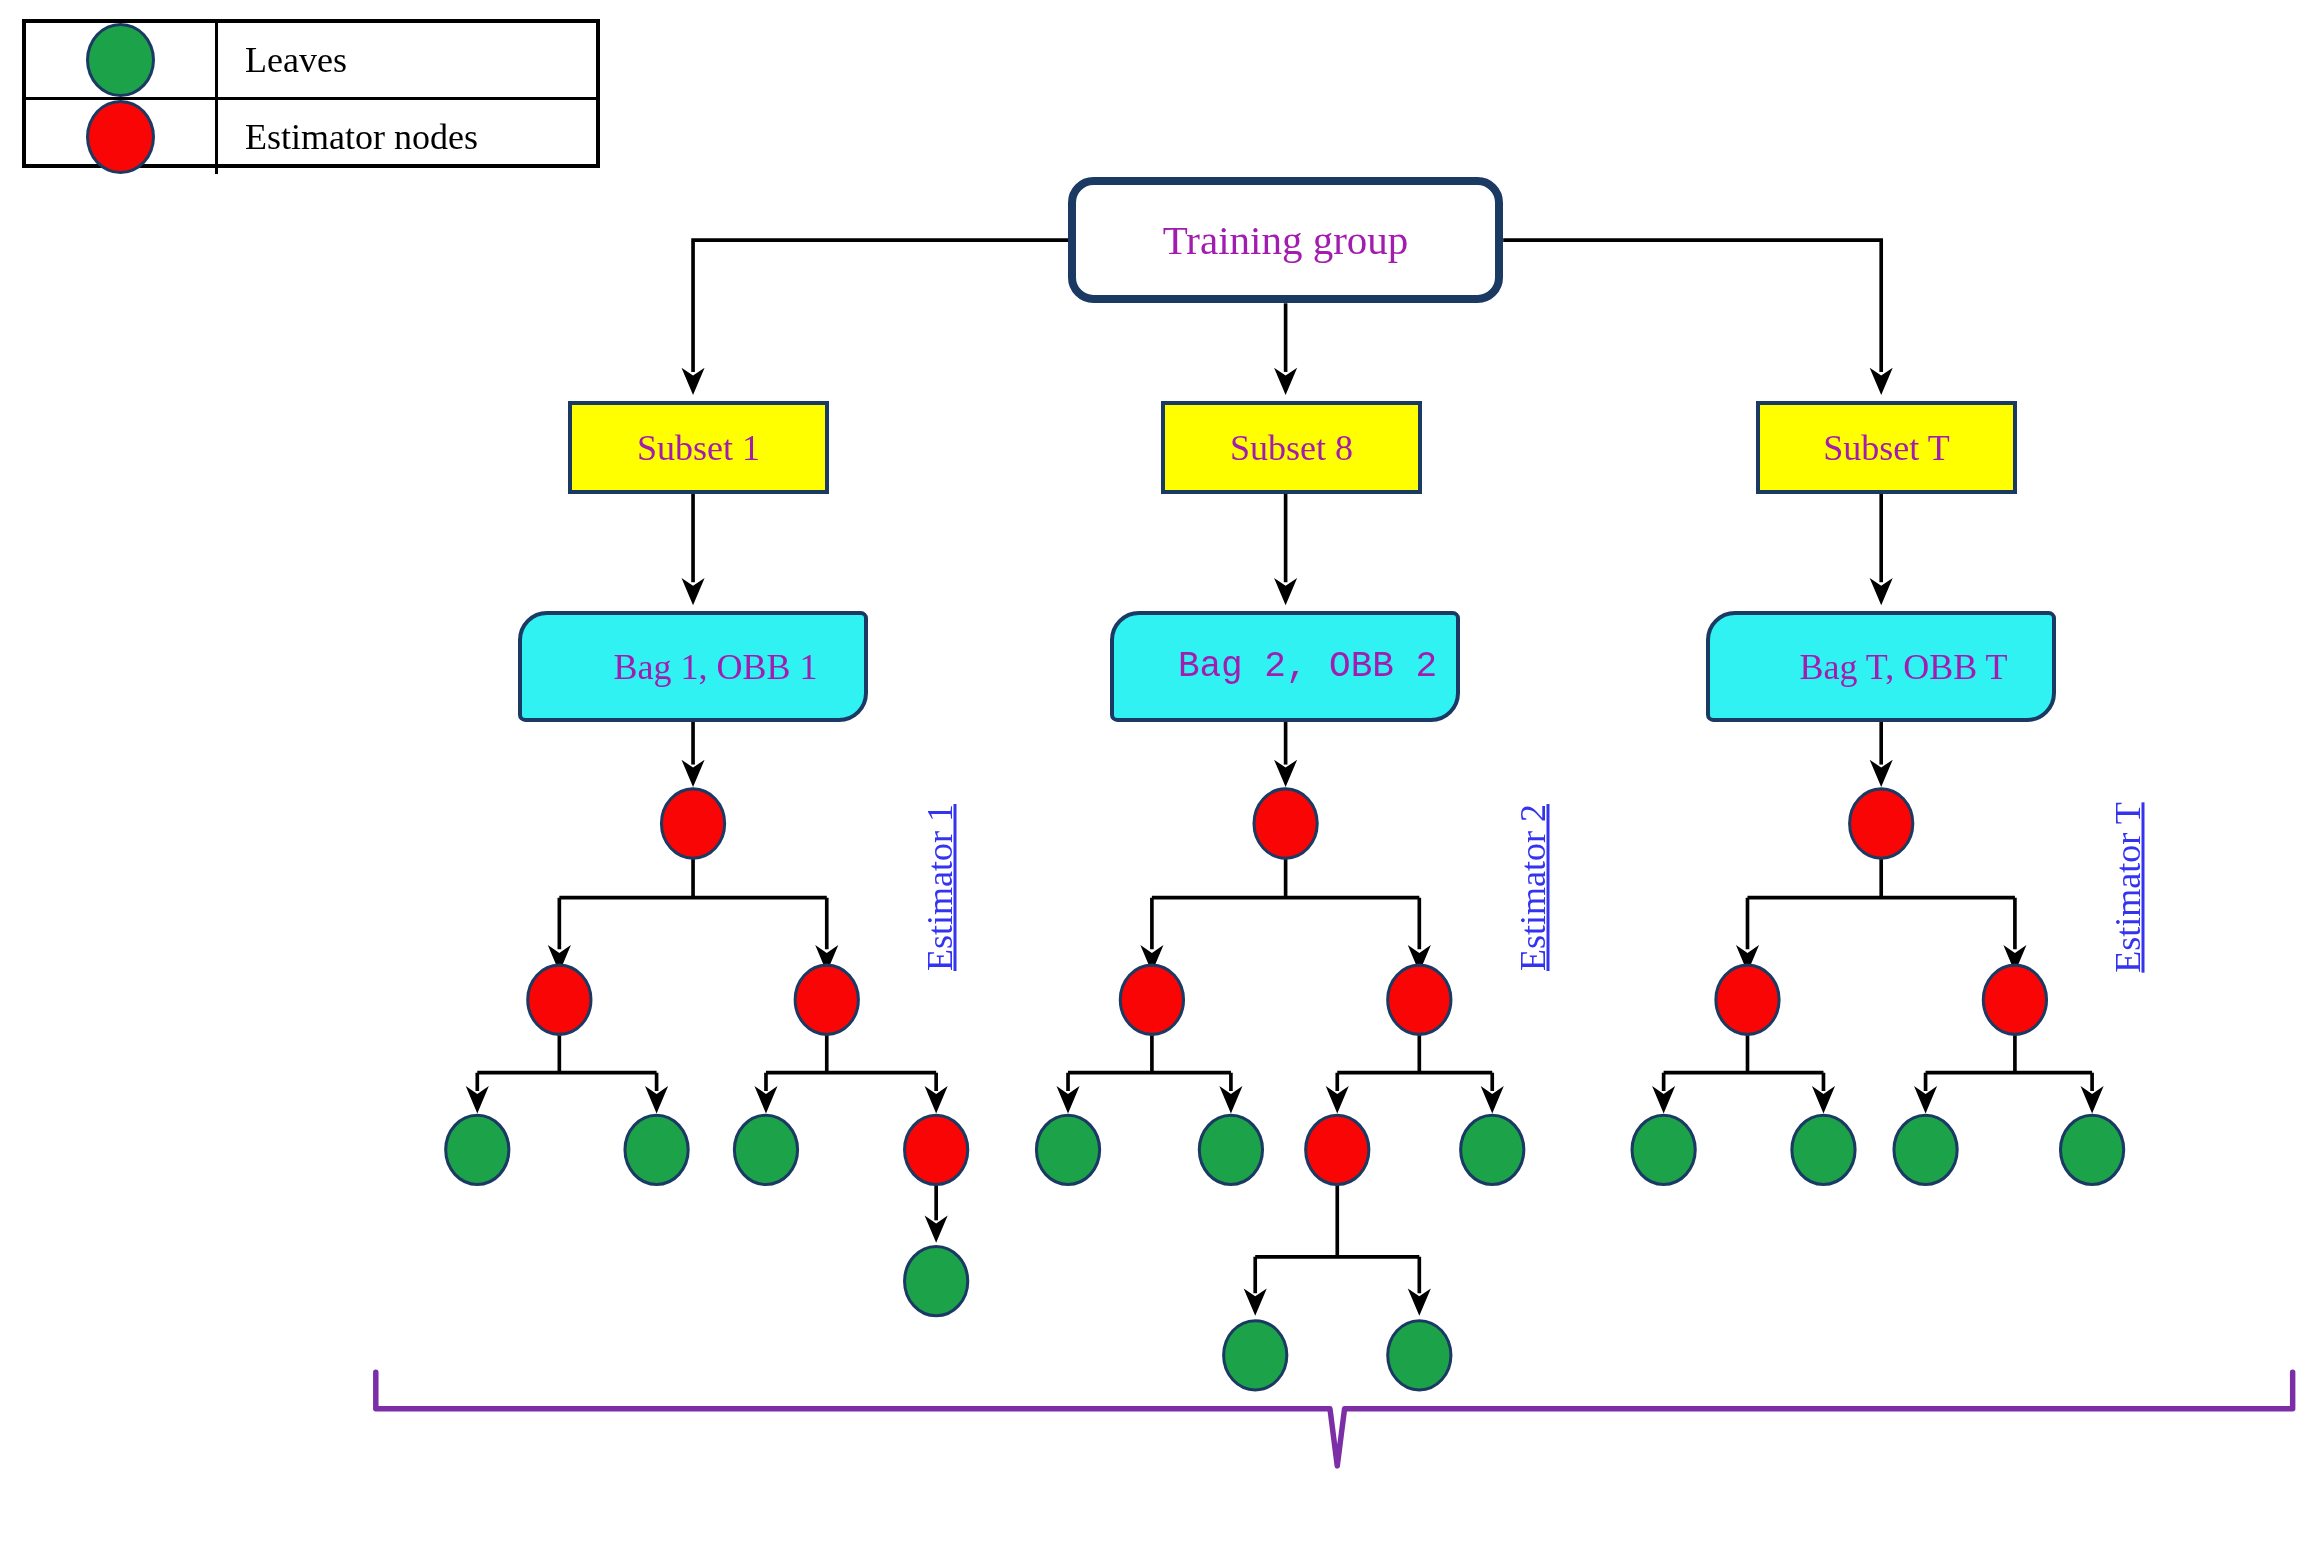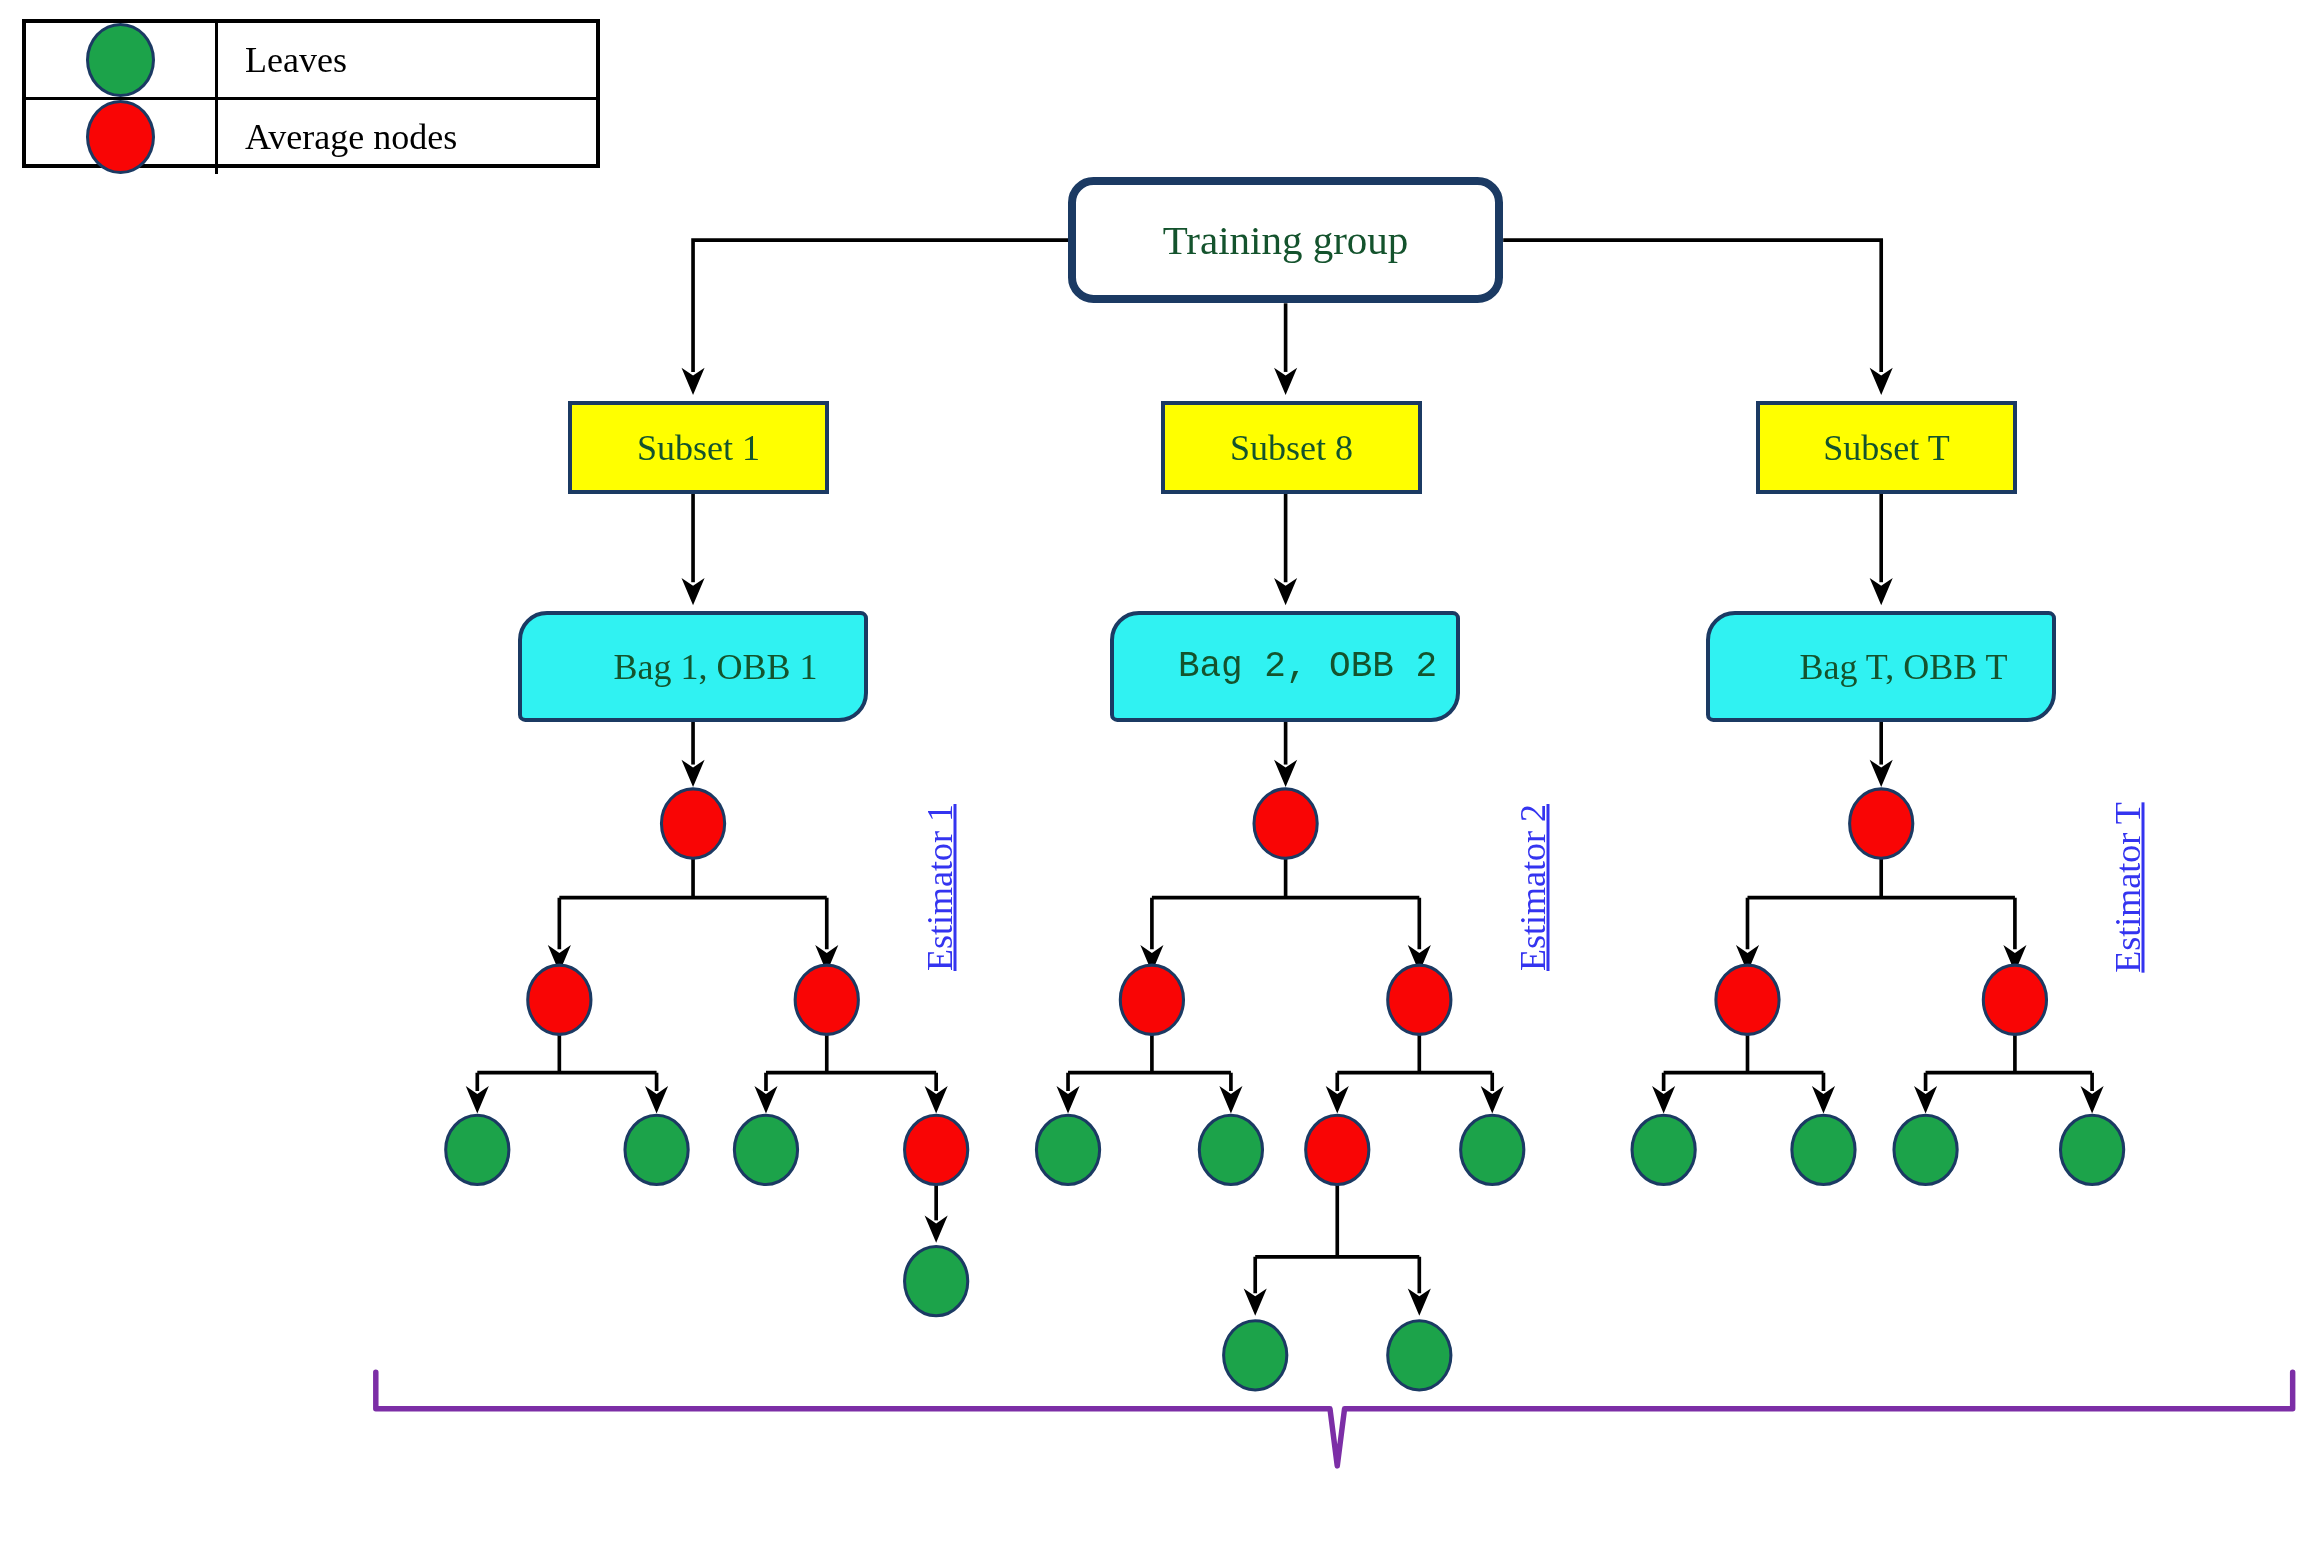--- a/index.html
+++ b/index.html
@@ -13,21 +13,21 @@
   .legend .cell{display:flex;align-items:center;justify-content:center;}
   .legend .swatch-cell{border-right:3px solid #000;}
   .legend .row-top{border-bottom:3px solid #000;}
   .legend .label-cell{justify-content:flex-start;padding-left:27px;font-size:36px;color:#000;}
   .swatch{width:63px;height:68px;border-radius:50%;border:3px solid var(--navy);}
   .swatch.green{background:var(--green);}
   .swatch.red{background:var(--red);}
 
   
   .box{position:absolute;display:flex;align-items:center;justify-content:center;
-       color:#14532d;text-align:center;box-sizing:border-box;}
+       color:#a21caf;text-align:center;box-sizing:border-box;}
   .training{left:1068px;top:177px;width:435px;height:126px;background:#fff;
             border:8px solid var(--navy);border-radius:25.5px;font-size:41px;}
   .subset{top:401px;width:261px;height:93px;background:var(--yellow);
           border:4.9px solid var(--navy);font-size:36px;margin-left:6px;}
   .bag{top:611px;width:350px;height:111px;background:var(--cyan);
        border:4.9px solid var(--navy);border-radius:29px 7.3px 29px 7.3px;font-size:36px;padding-left:45px;}
   .subset1{left:562px;}  .subset2{left:1155px;}  .subsetT{left:1750px;}
   .bag1{left:518px;}     .bag2{left:1110px;font-family:Liberation Mono, monospace;}     .bagT{left:1706px;}
 
   
@@ -147,21 +147,21 @@
   </svg>
 
   <div class="legend">
     <div class="cell swatch-cell row-top">
       <span class="swatch green"></span>
     </div>
     <div class="cell label-cell row-top">Leaves</div>
     <div class="cell swatch-cell">
       <span class="swatch red"></span>
     </div>
-    <div class="cell label-cell">Average nodes</div>
+    <div class="cell label-cell">Estimator nodes</div>
   </div>
 
   <div class="box training">Training group</div>
 
   <div class="box subset subset1">Subset 1</div>
   <div class="box subset subset2">Subset 8</div>
   <div class="box subset subsetT">Subset T</div>
 
   <div class="box bag bag1">Bag 1, OBB 1</div>
   <div class="box bag bag2">Bag 2, OBB 2</div>

